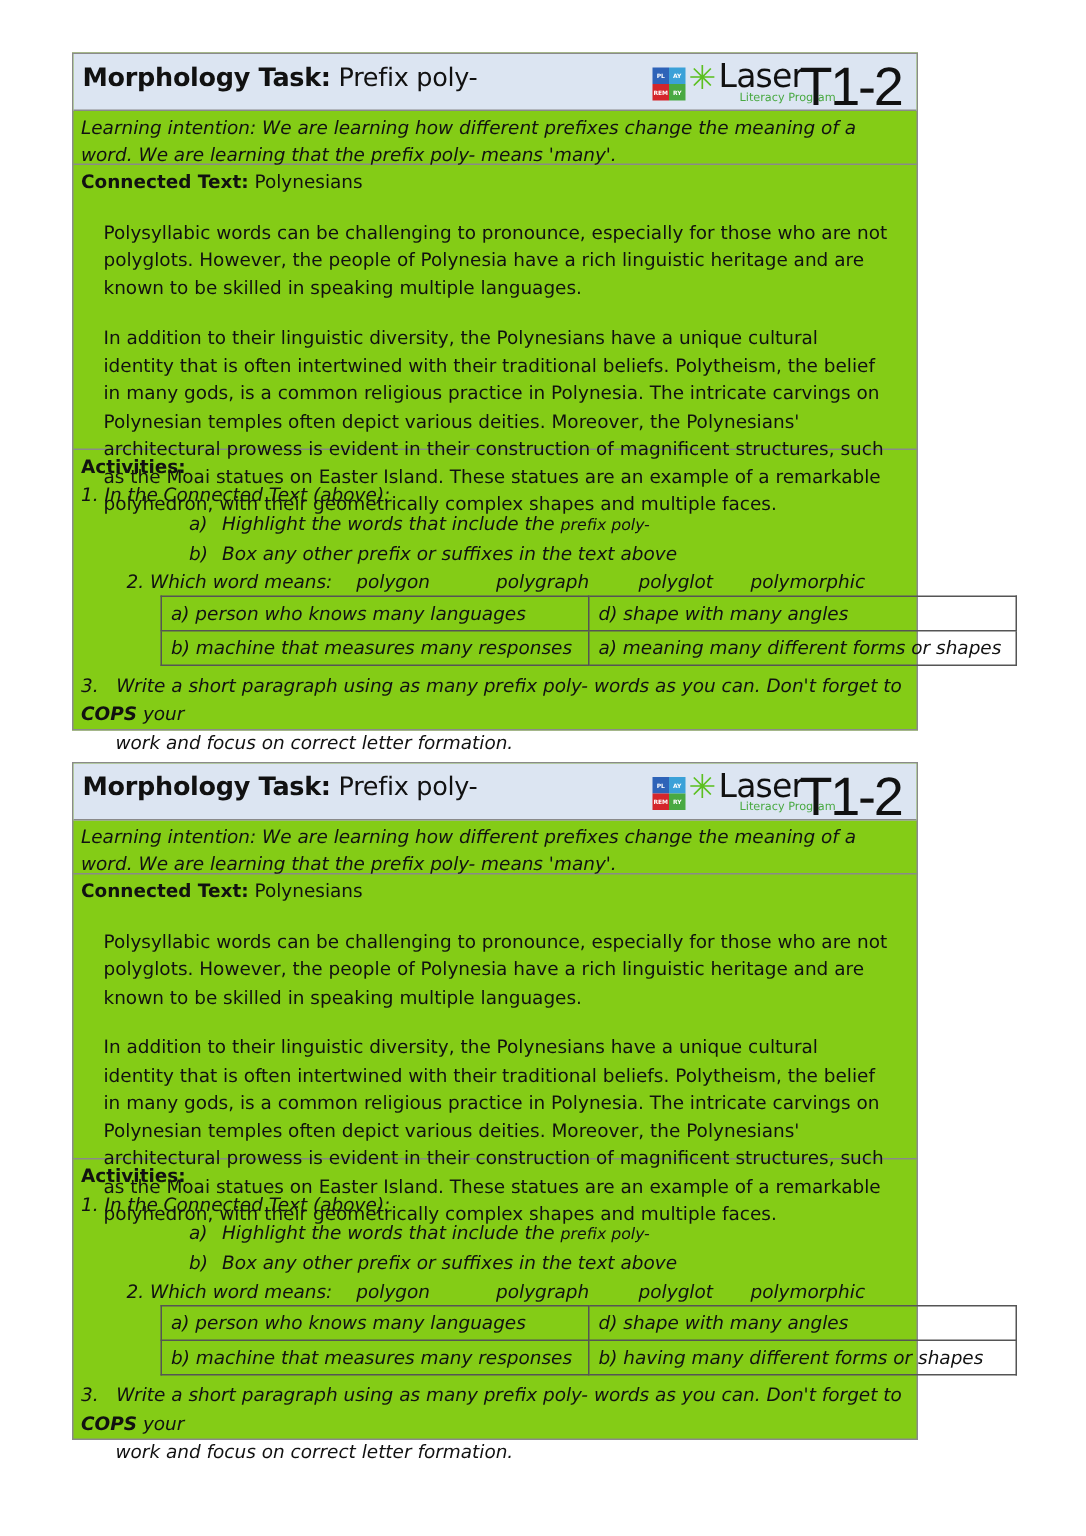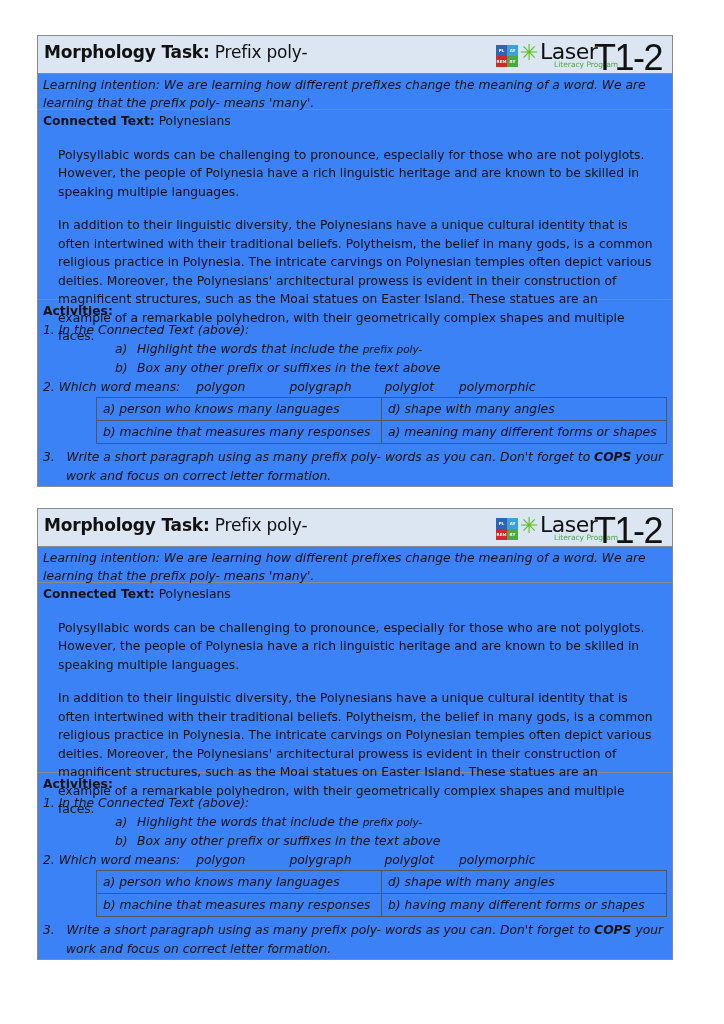--- a/index.html
+++ b/index.html
@@ -1,22 +1,22 @@
 <!DOCTYPE html>
 <html><head>
 <meta charset="utf-8">
 <style>
   html, body { margin: 0; padding: 0; background: #ffffff; }
   body {
     width: 724px; height: 1024px; position: relative; overflow: hidden;
     font-family: "DejaVu Sans", sans-serif; color: #111;
   }
   .card {
-    position: absolute; left: 37px; width: 636px;
-    border: 1px solid #8a8a8a; box-sizing: border-box; background: #3b82f6;
+    position: absolute; left: 48px; width: 564px;
+    border: 1px solid #8a8a8a; box-sizing: border-box; background: #84cc16;
   }
   .card.c1 { top: 35px; height: 452px; }
   .card.c2 { top: 508px; height: 452px; }
 
   .hdr {
     position: relative; height: 38px; background: #dce5f2;
     border-bottom: 1px solid #8a8a8a; box-sizing: border-box;
   }
   .hdr .title {
     position: absolute; left: 6px; top: 6px; font-size: 17px; letter-spacing: -0.2px;
@@ -39,21 +39,21 @@
   .sect.last { border-bottom: none; }
   .li { font-style: italic; font-size: 12.3px; line-height: 18px; height: 36px; }
   .ct { font-size: 12.3px; line-height: 18.5px; height: 190px; }
   .ct .lbl b { font-weight: bold; }
   .para { margin: 15px; }
   .act { font-size: 12.3px; line-height: 19px; font-style: italic; position: relative; height: 185px; }
   .act .h { font-style: normal; font-weight: bold; }
   .subl { padding-left: 72px; }
   .subl .lt { display: inline-block; width: 22px; }
   .small { font-size: 10.5px; }
-  .q2 { white-space: nowrap; }
+  .q2 { white-space: nowrap; text-align: center; }
   .q2 .w { display: inline-block; margin-left: 0; }
   .w1 { margin-left: 16px !important; }
   .w2 { margin-left: 44px !important; }
   .w3 { margin-left: 33px !important; }
   .w4 { margin-left: 25px !important; }
 
   table.match {
     position: absolute; left: 58px; top: 97px; width: 571px;
     border-collapse: collapse; font-size: 12.3px; font-style: italic; padding-left: 11px;
   }

